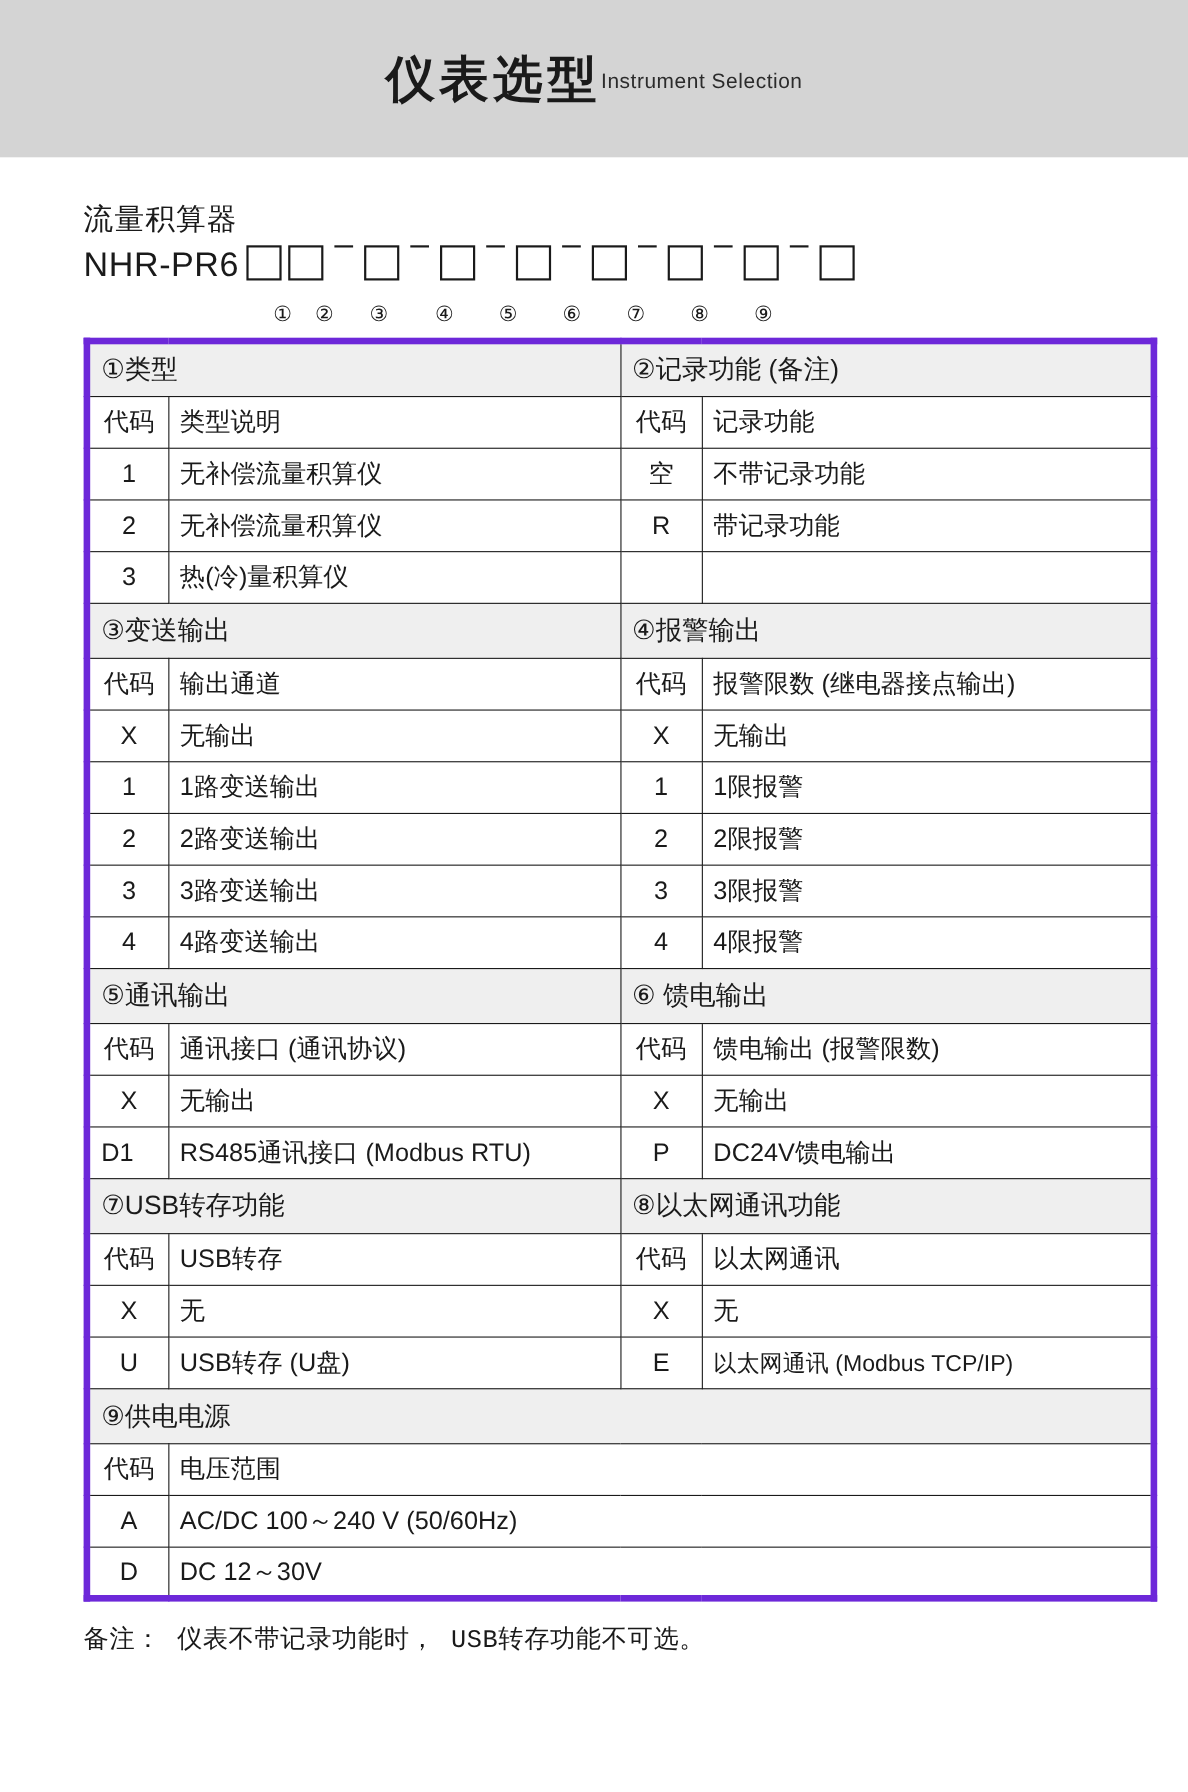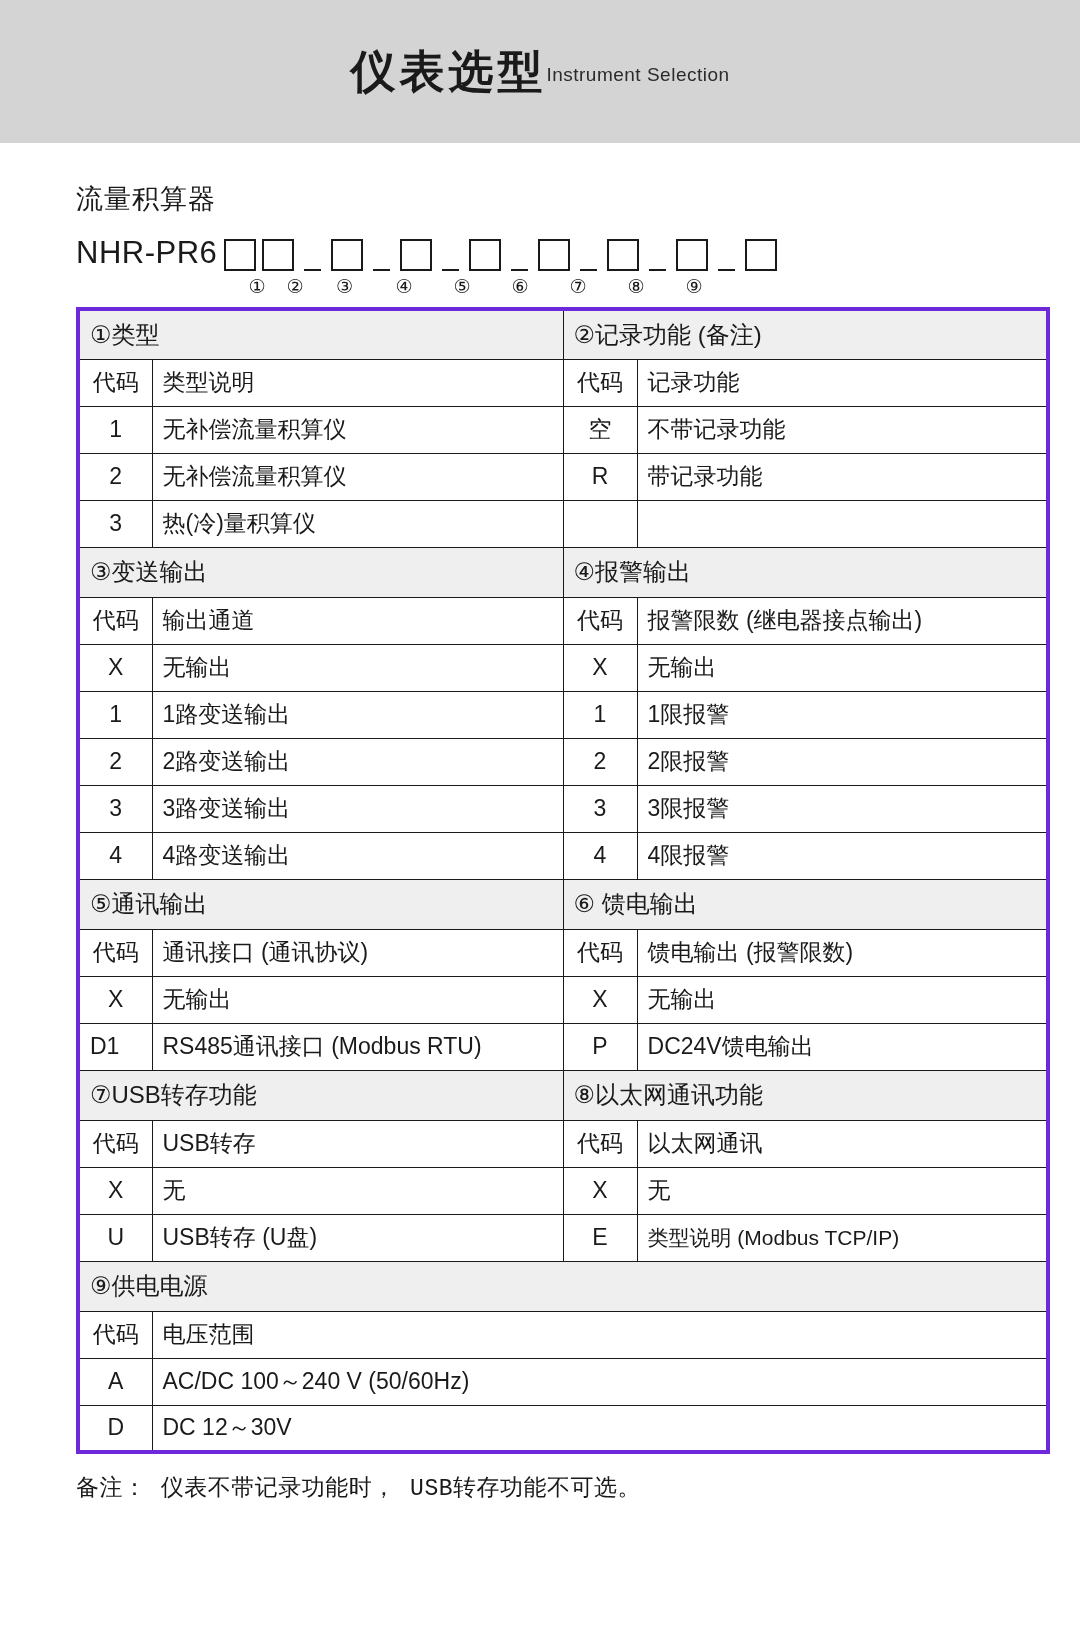--- a/index.html
+++ b/index.html
@@ -43,21 +43,21 @@
   .product-name {
     font-size: 27px;
     margin-top: 38px;
     margin-bottom: 6px;
     letter-spacing: 1px;
   }
 
   
   .model-row {
     display: flex;
-    align-items: flex-end;
+    align-items: flex-start;
     height: 48px;
     margin-top: 4px;
   }
   .model-prefix {
     font-size: 31px;
     letter-spacing: 0.5px;
     margin-right: 4px;
   }
   .code-box {
     width: 32px;
@@ -80,21 +80,21 @@
     margin-bottom: 6px;
   }
   .marker {
     font-size: 19px;
     text-align: center;
     color: #1a1a1a;
   }
 
   
   .tbl {
-    border: 4px solid #6d28d9;
+    border: 6px solid #6d28d9;
     border-collapse: collapse;
     width: 970px;
     table-layout: fixed;
   }
   .tbl td {
     border: 1px solid #1a1a1a;
     padding: 0 10px;
     font-size: 23px;
     height: 47px;
     vertical-align: middle;
@@ -276,21 +276,21 @@
     <tr>
       <td style="text-align:center">X</td>
       <td>无</td>
       <td style="text-align:center">X</td>
       <td>无</td>
     </tr>
     <tr>
       <td style="text-align:center">U</td>
       <td>USB转存 (U盘)</td>
       <td style="text-align:center">E</td>
-      <td style="font-size:21px">类型说明 (Modbus TCP/IP)</td>
+      <td style="font-size:21px">以太网通讯 (Modbus TCP/IP)</td>
     </tr>
 
     <tr class="sec-head">
       <td colspan="4">⑨供电电源</td>
     </tr>
     <tr>
       <td style="text-align:center">代码</td>
       <td colspan="3">电压范围</td>
     </tr>
     <tr>

